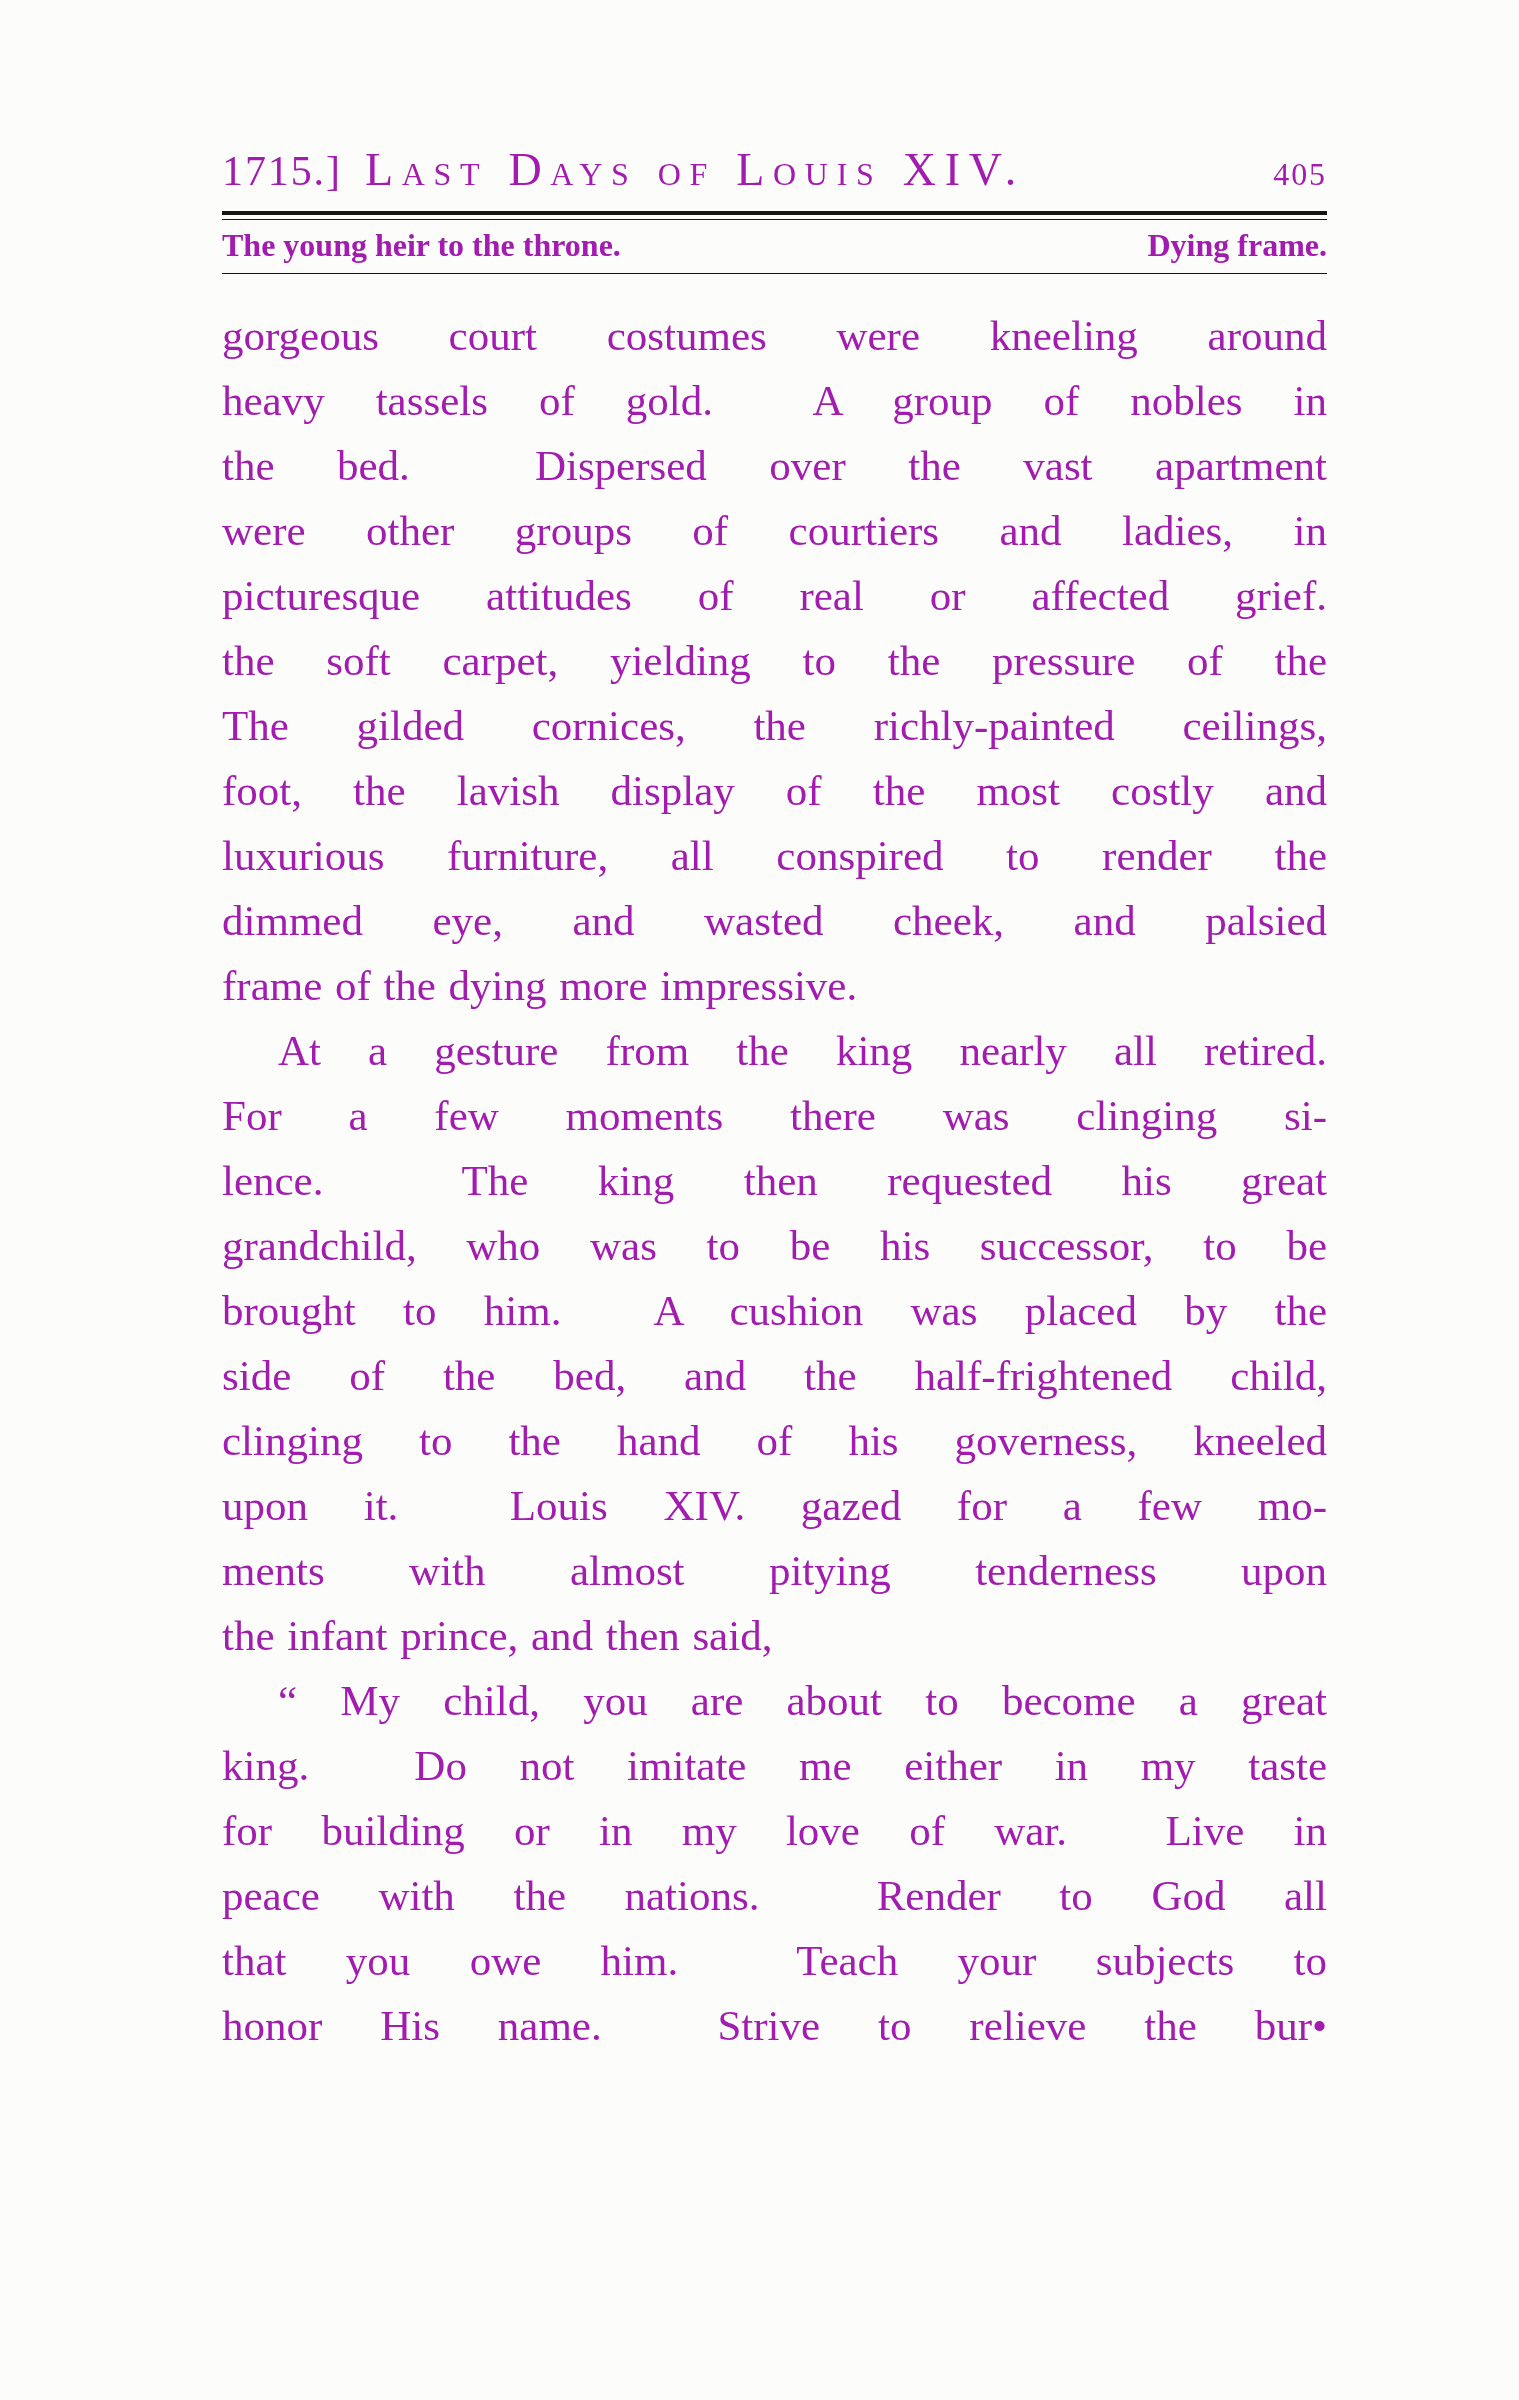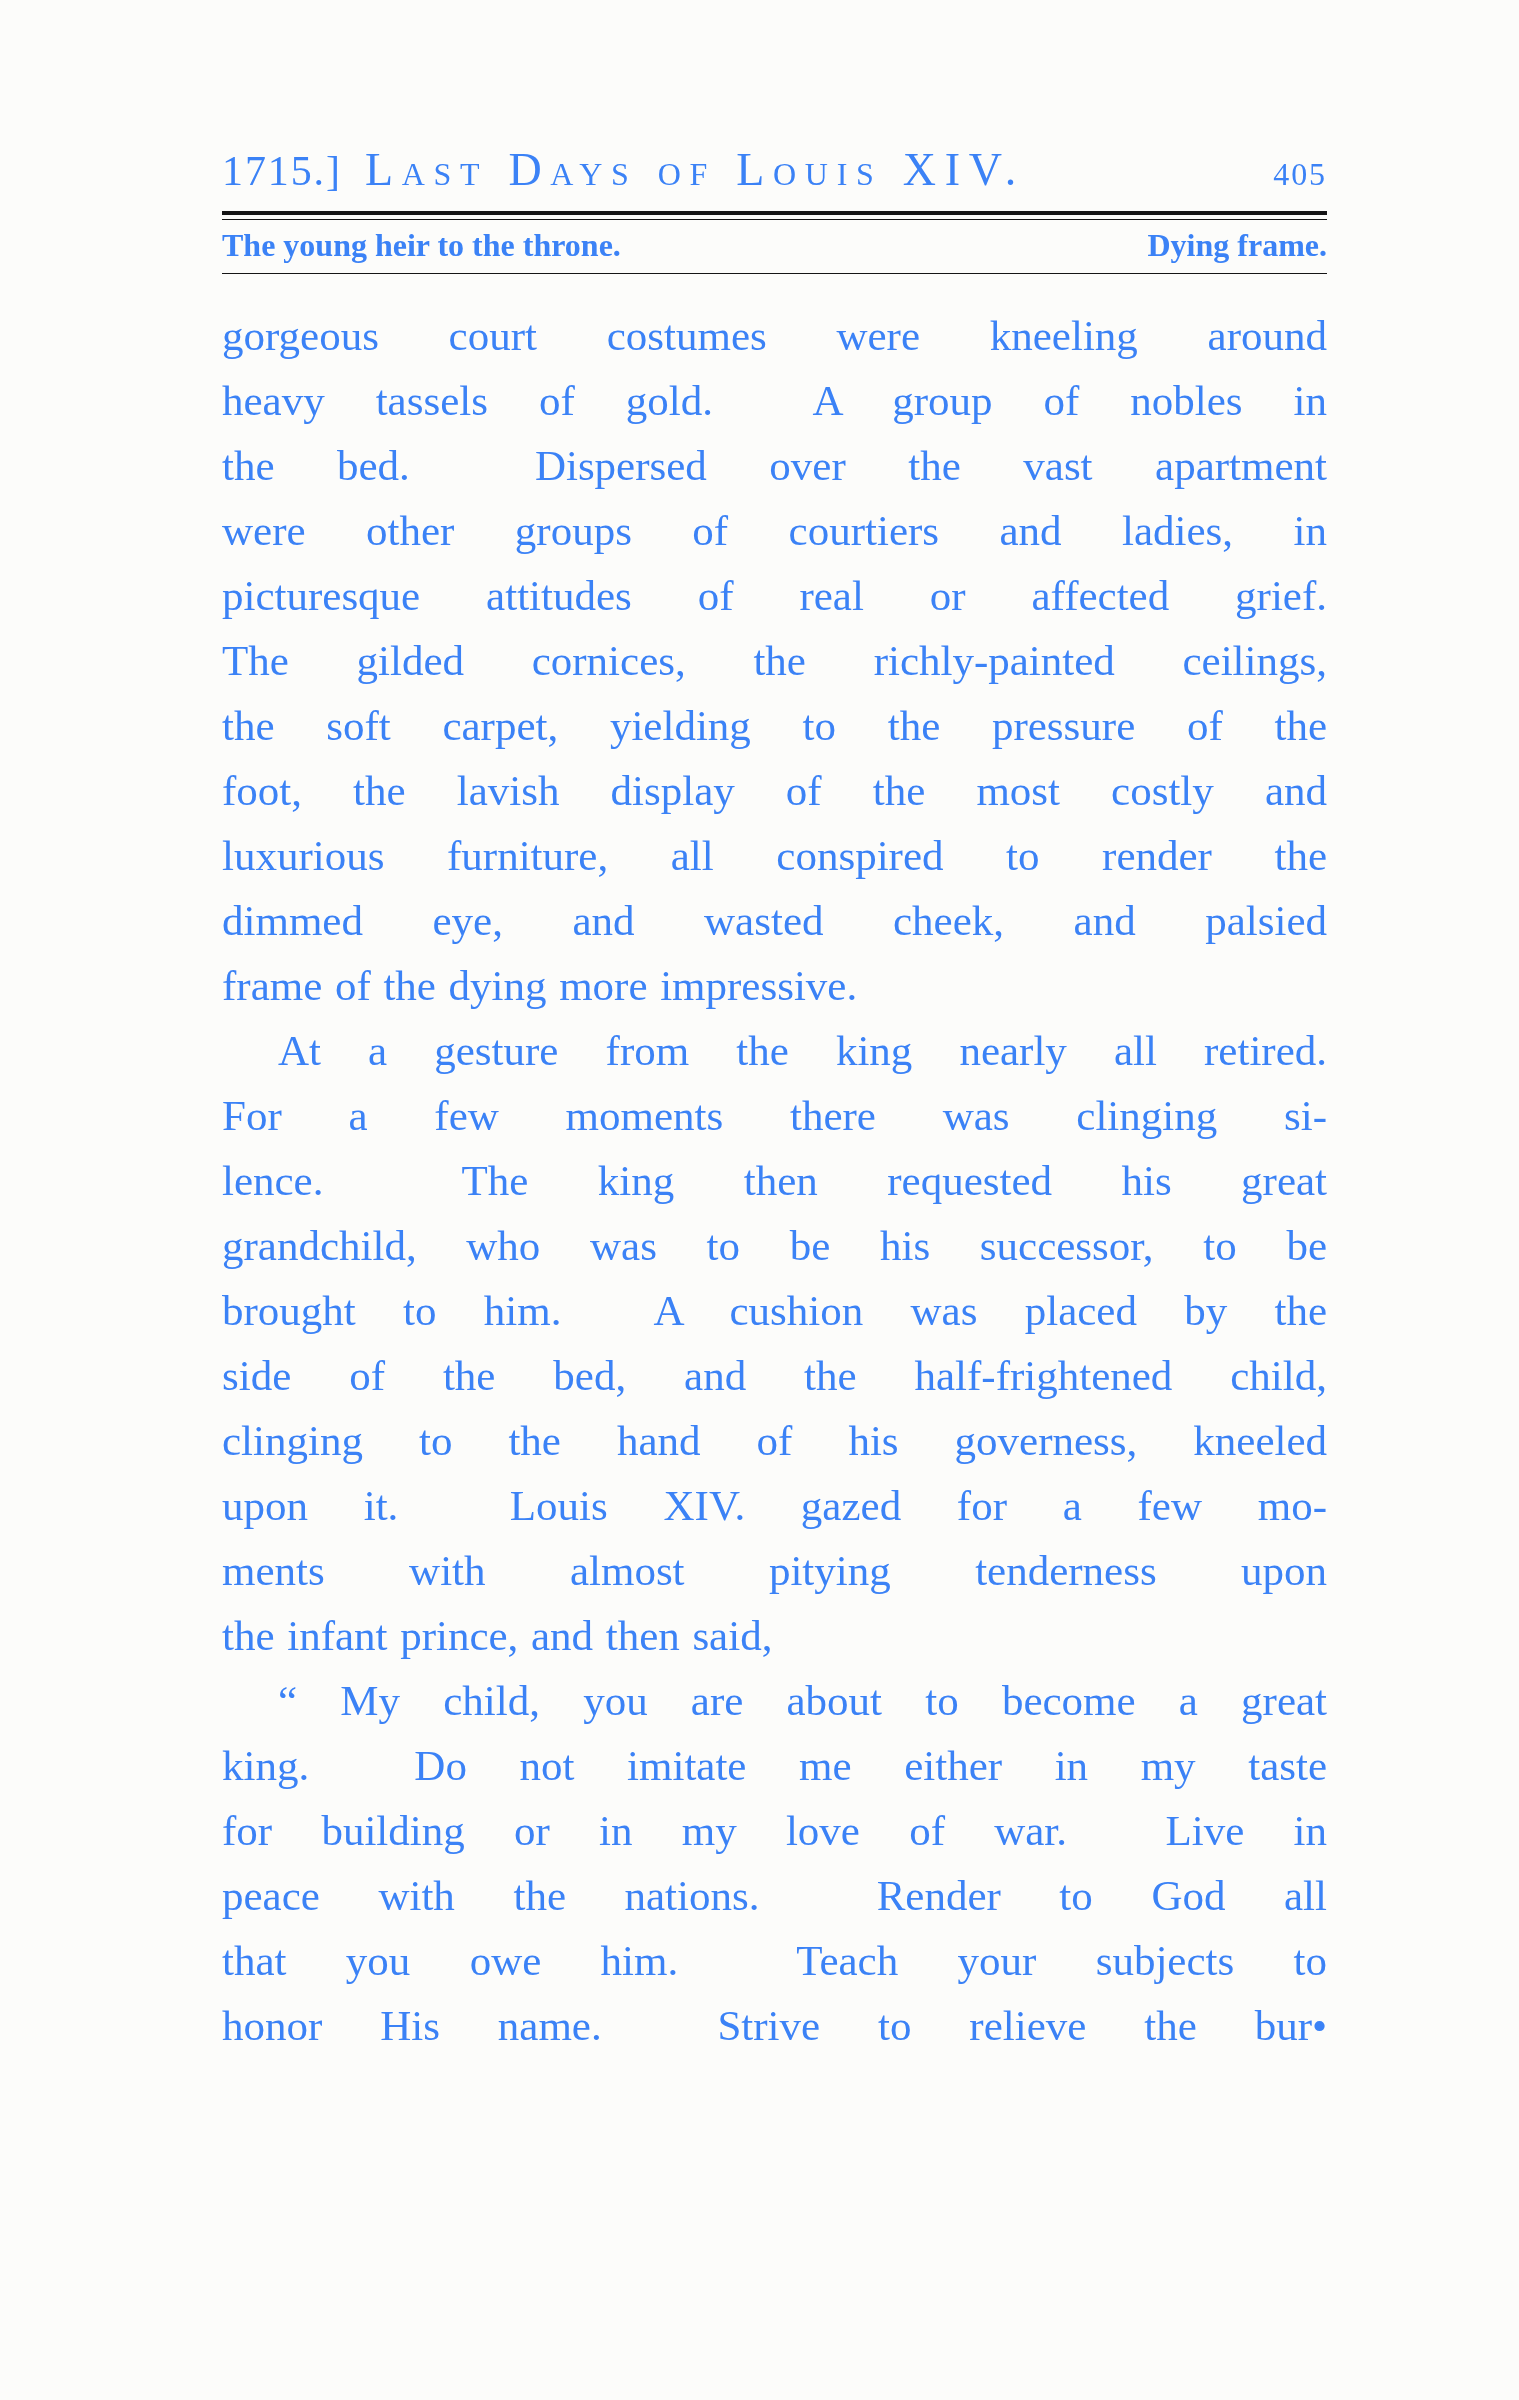--- a/index.html
+++ b/index.html
@@ -7,21 +7,21 @@
     padding: 0;
     background: #e9e7e2;
     font-family: "Liberation Serif", "DejaVu Serif", serif;
   }
   .page {
     position: relative;
     width: 1520px;
     height: 2400px;
     margin: 0 auto;
     background: #fcfcfa;
-    color: #3b82f6;
+    color: #a21caf;
     overflow: hidden;
     box-sizing: border-box;
     padding: 145px 193px 0 222px;
   }
   
   .running-head {
     display: flex;
     align-items: baseline;
     justify-content: space-between;
     font-size: 44px;
@@ -103,22 +103,22 @@
 
   <div class="single-rule"></div>
 
   <div class="body-text">
       <div class="paragraph">
         <div class="line">gorgeous court costumes were kneeling around</div>
         <div class="line">heavy tassels of gold.  A group of nobles in</div>
         <div class="line">the bed.  Dispersed over the vast apartment</div>
         <div class="line">were other groups of courtiers and ladies, in</div>
         <div class="line">picturesque attitudes of real or affected grief.</div>
+        <div class="line">the soft carpet, yielding to the pressure of the</div>
         <div class="line">The gilded cornices, the richly-painted ceilings,</div>
-        <div class="line">the soft carpet, yielding to the pressure of the</div>
         <div class="line">foot, the lavish display of the most costly and</div>
         <div class="line">luxurious furniture, all conspired to render the</div>
         <div class="line">dimmed eye, and wasted cheek, and palsied</div>
         <div class="line last">frame of the dying more impressive.</div>
       </div>
       <div class="paragraph">
         <div class="line indent">At a gesture from the king nearly all retired.</div>
         <div class="line">For a few moments there was clinging si-</div>
         <div class="line">lence.  The king then requested his great</div>
         <div class="line">grandchild, who was to be his successor, to be</div>

